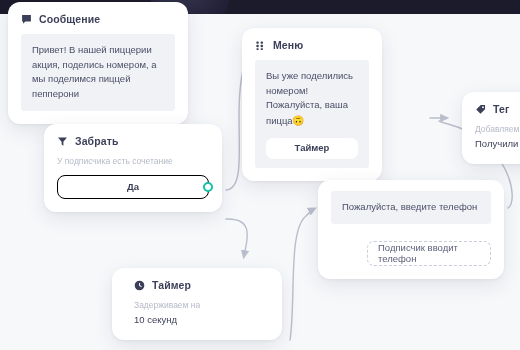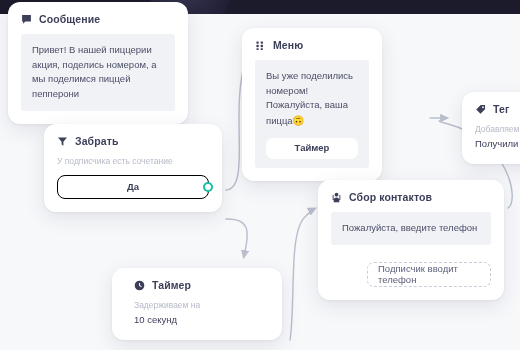--- a/index.html
+++ b/index.html
@@ -194,28 +194,20 @@
             <path d="M8.4 1.4H14.6V7.6L8 14.2 1.8 8z M11.6 3.4a1.3 1.3 0 100 2.6 1.3 1.3 0 000-2.6z"></path>
           </svg>
       </span>
       <span class="node-title">Тег</span>
     </div>
     <div class="muted">Добавляем</div>
     <div class="strong">Получили пиццу</div>
   </div>
 
   <div class="node" id="node-collect">
-    <div class="node-head">
-      <span class="ico">
-        <svg viewBox="0 0 16 16">
-            <path d="M8 1.2c1.5 0 2.7 1.2 2.7 2.7S9.5 6.6 8 6.6 5.3 5.4 5.3 3.9 6.5 1.2 8 1.2z M2.4 4.2h1.4v7.6H2.4z M12.2 4.2h1.4v7.6h-1.4z M8 8c2.3 0 4.1 1.5 4.1 3.3v3.5H3.9v-3.5C3.9 9.5 5.7 8 8 8z"></path>
-          </svg>
-      </span>
-      <span class="node-title">Сбор контактов</span>
-    </div>
     <div class="bubble">Пожалуйста, введите телефон</div>
     <div class="dashed">Подписчик вводит телефон</div>
   </div>
 
   <div class="node" id="node-timer">
     <div class="node-head">
       <span class="ico">
         <svg viewBox="0 0 16 16">
             <path d="M8 1a7 7 0 100 14A7 7 0 008 1zm.8 3.3v3.4l2.6 1.6-.7 1.2-3.3-2V4.3z"></path>
           </svg>

